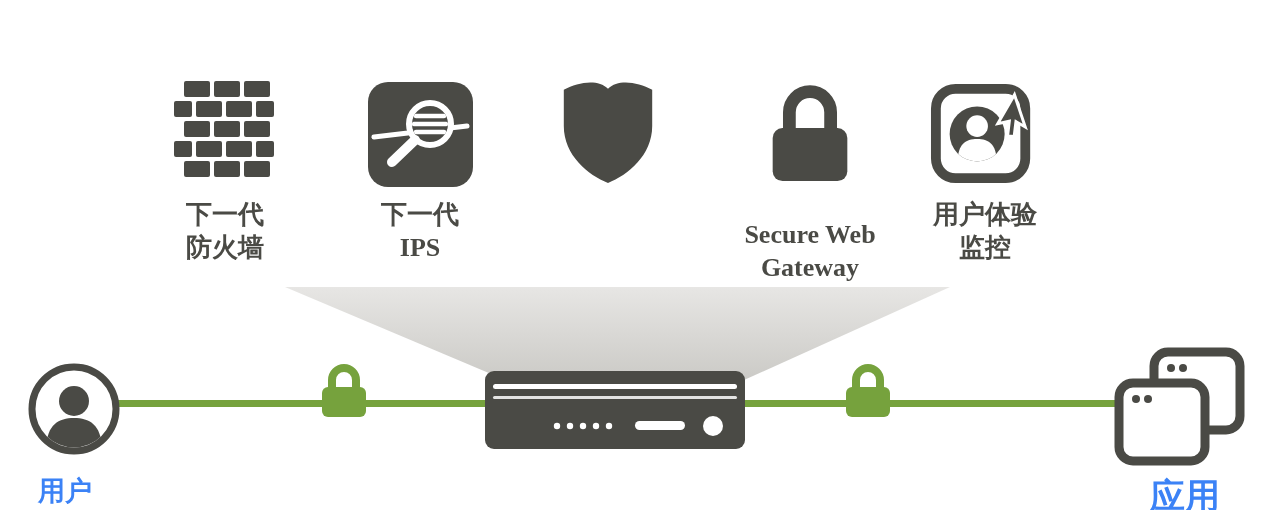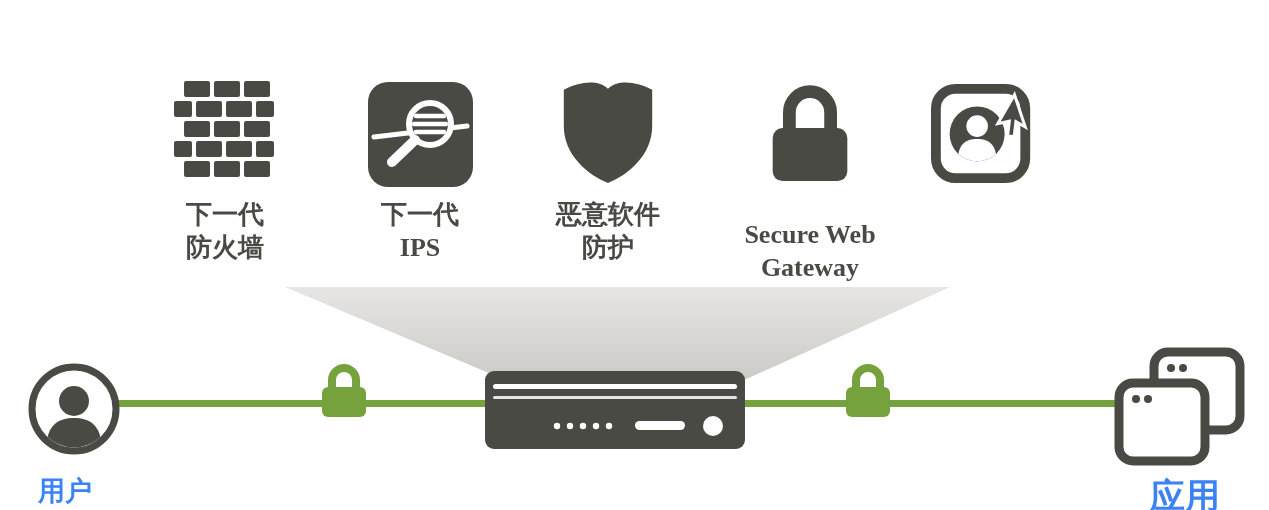--- a/index.html
+++ b/index.html
@@ -117,24 +117,20 @@
         <div>IPS</div>
     </div>
   </div>
 
   <div class="service s3">
     <div class="icon-box">
       <svg width="100" height="110" viewBox="0 0 100 112">
         <path fill="#4a4a45" d="M50,12 C40,2 20,5 5,13 L5,50 C5,80 30,100 50,108 C70,100 95,80 95,50 L95,13 C80,5 60,2 50,12 Z"></path>
       </svg>
     </div>
-    <div class="label">
-      <div>恶意软件</div>
-        <div>防护</div>
-    </div>
   </div>
 
   <div class="service s4">
     <div class="icon-box">
       <svg width="100" height="110" viewBox="0 0 100 112">
         <path d="M29,54 V36 a21,21 0 0 1 42,0 V54" fill="none" stroke="#4a4a45" stroke-width="13"></path>
         <rect x="12" y="52" width="76" height="54" rx="10" fill="#4a4a45"></rect>
       </svg>
     </div>
     <div class="label">
@@ -150,20 +146,24 @@
         <circle cx="48" cy="58" r="28" fill="#4a4a45"></circle>
         <clipPath id="avClip">
             <circle cx="48" cy="58" r="28"></circle>
           </clipPath>
         <g clip-path="url(#avClip)" fill="#ffffff">
           <circle cx="48" cy="50" r="11"></circle>
           <path d="M28,88 C28,68 36,63 48,63 C60,63 68,68 68,88 Z"></path>
         </g>
         <path d="M0,0 L0,34 L9,26 L15,40 L21,37 L15,23 L26,23 Z" transform="translate(86,18) rotate(30)" fill="#4a4a45" stroke="#ffffff" stroke-width="3"></path>
       </svg>
+    </div>
+    <div class="label">
+      <div>用户体验</div>
+        <div>监控</div>
     </div>
   </div>
 
   <div class="node user-node">
     <svg width="96" height="96" viewBox="0 0 96 96">
       <circle cx="48" cy="48" r="42" fill="#ffffff" stroke="#4a4a45" stroke-width="7"></circle>
       <clipPath id="userClip">
           <circle cx="48" cy="48" r="38.5"></circle>
         </clipPath>
       <g clip-path="url(#userClip)" fill="#4a4a45">

